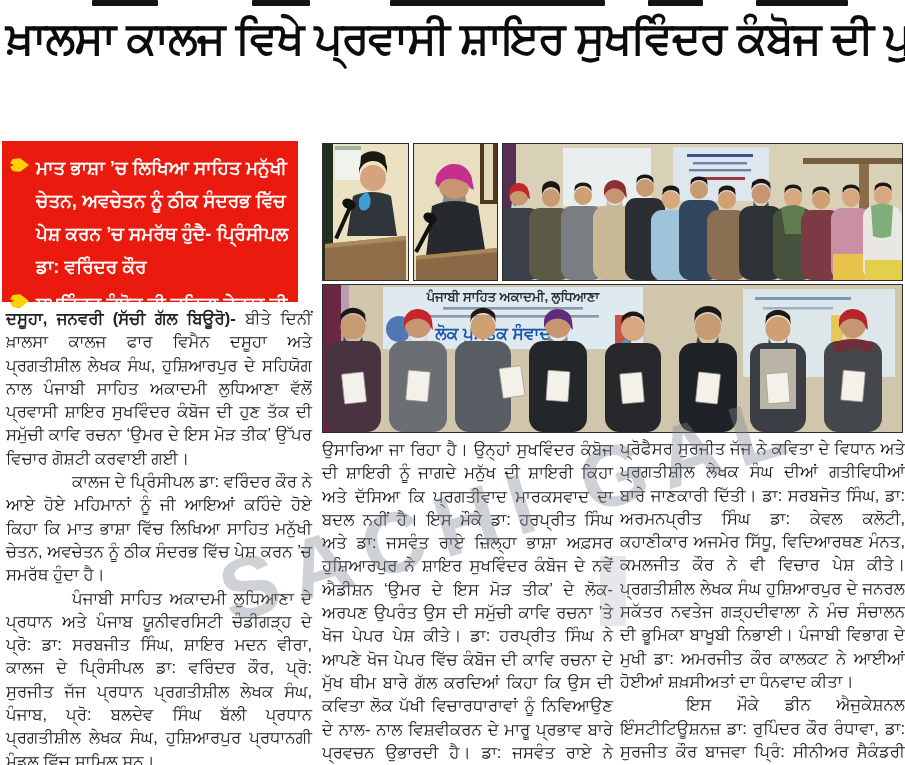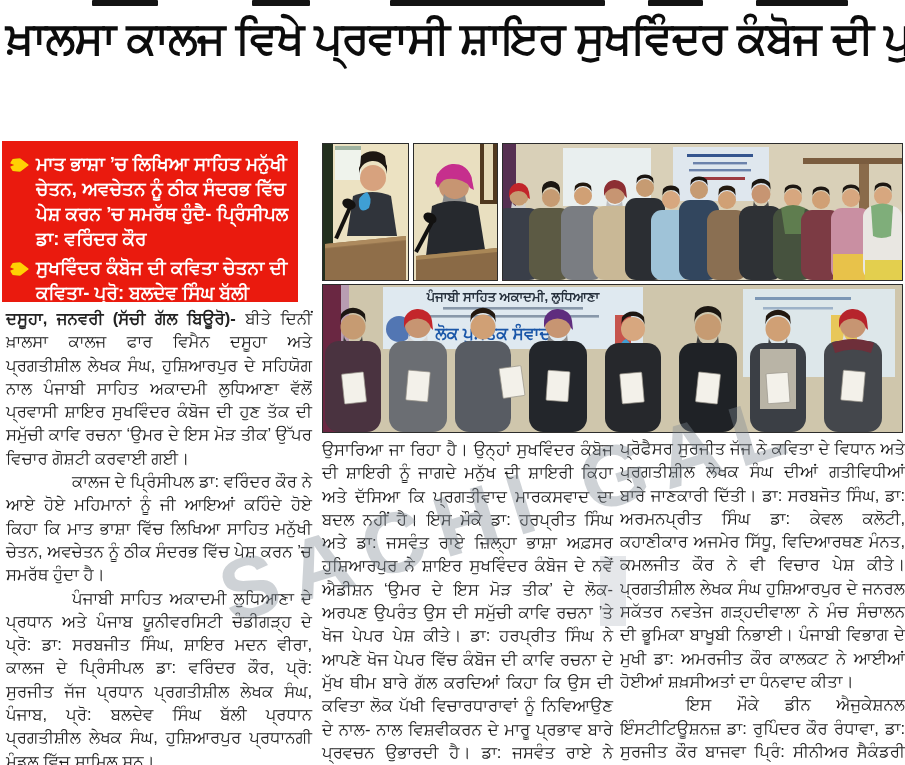--- a/index.html
+++ b/index.html
@@ -15,21 +15,21 @@
   .headline{
     position:absolute;left:6px;top:8px;width:899px;
     font-weight:700;font-size:44px;line-height:60px;color:#0c0c0c;
     letter-spacing:-1px;white-space:nowrap;
   }
 
   
   .redbox{
     position:absolute;left:2px;top:141px;width:296px;height:161px;
     background:#ea1a0e;color:#ffffff;box-sizing:border-box;
-    padding:10px 8px 6px 8px;font-weight:700;font-size:18.5px;line-height:25px;
+    padding:10px 8px 6px 8px;font-weight:700;font-size:18.5px;line-height:33px;
   }
   .redbox .item{position:relative;padding-left:26px;margin-bottom:4px;}
   .bullet{
     position:absolute;left:0;top:7px;width:19px;height:14px;background:#ffd103;
     clip-path:polygon(0 38%,14% 8%,52% 0,100% 50%,52% 100%,14% 92%,0 62%,22% 50%);
     box-shadow:0 0 0 1px rgba(120,60,0,.25) inset;
   }
 
   
   .photo{position:absolute;border:1px solid #2c2c2c;box-sizing:border-box;overflow:hidden;background:#ec4899;}

